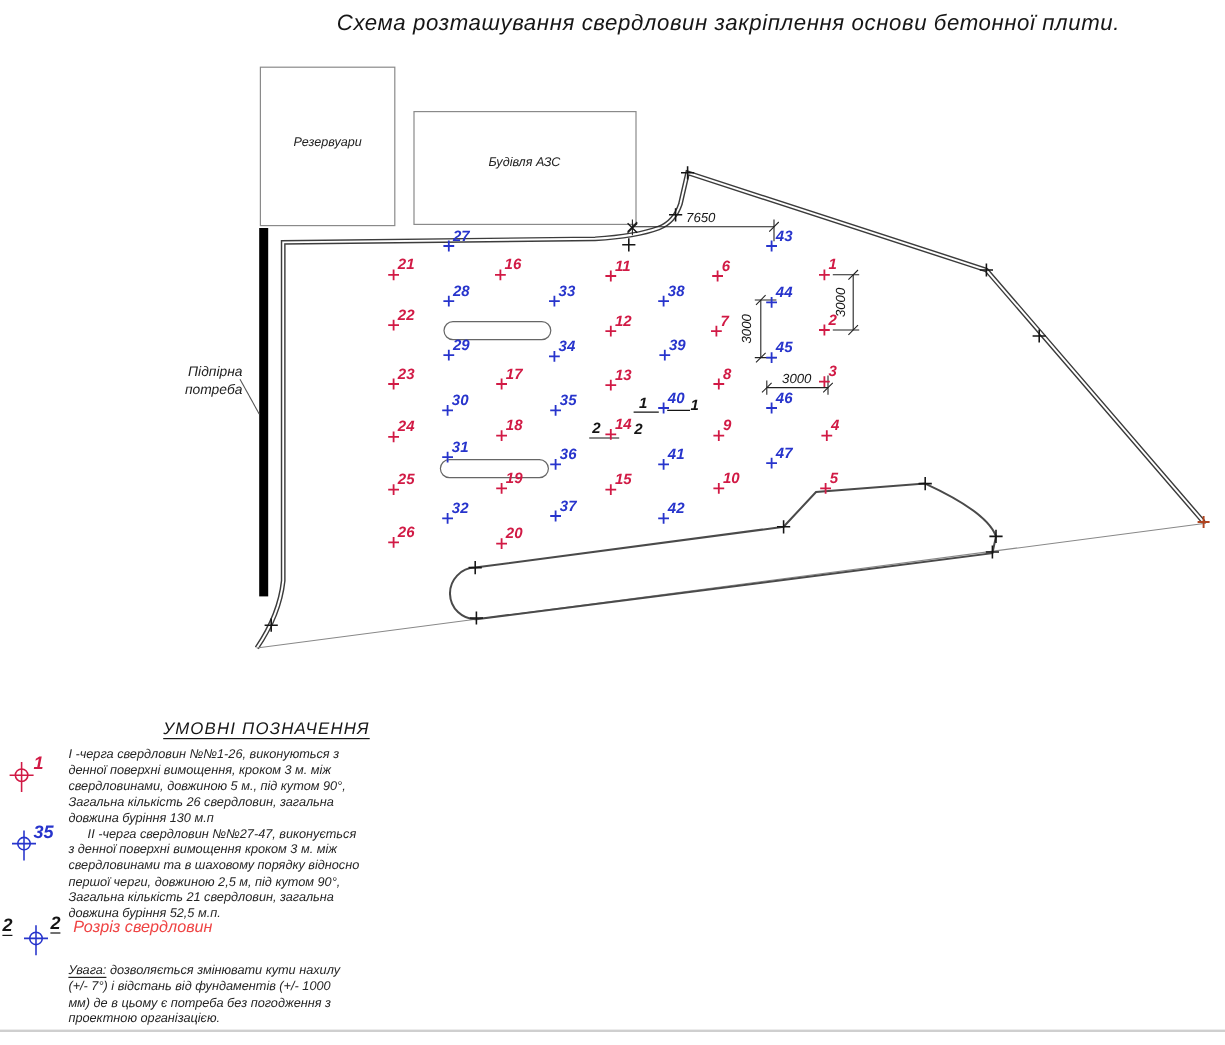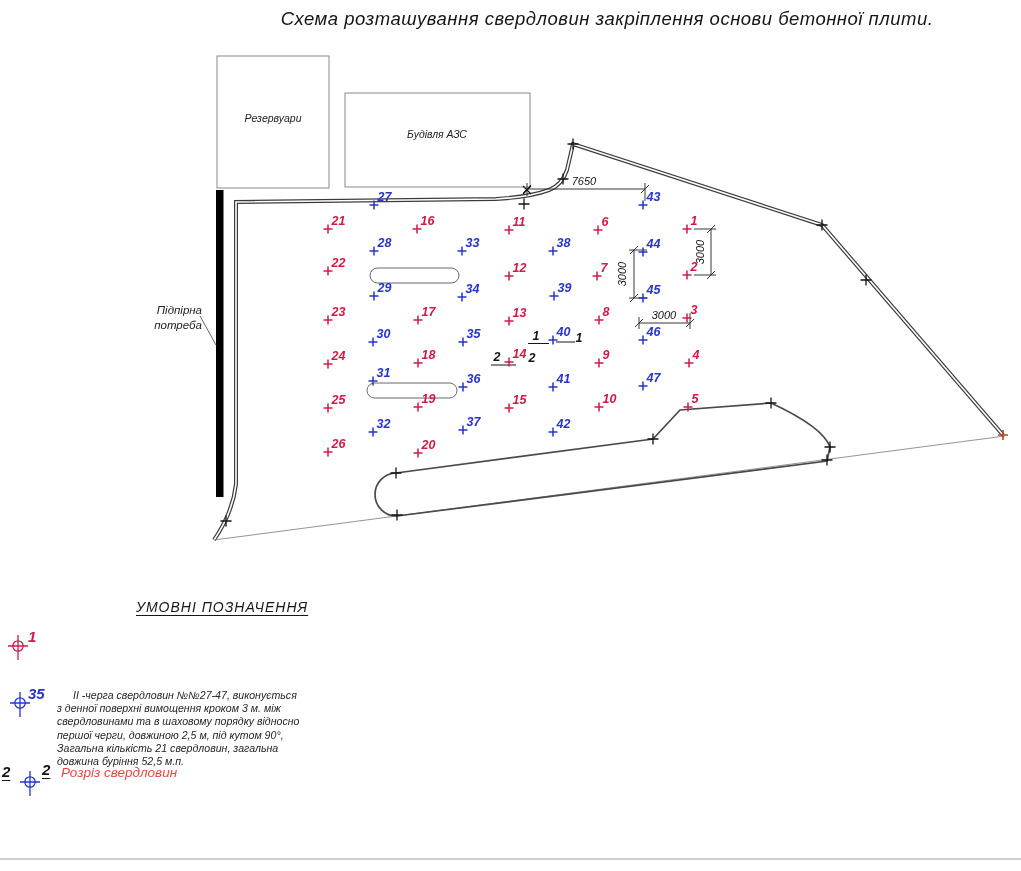--- a/index.html
+++ b/index.html
@@ -202,20 +202,25 @@
     <span>потреба</span>
   </div>
 
   <div class="abs legend-header">УМОВНІ ПОЗНАЧЕННЯ</div>
 
   <svg class="abs" style="left:5px;top:633px;" width="26" height="30" viewBox="0 0 26 30">
     <circle cx="13" cy="13" r="5.2" stroke="#d11a45" stroke-width="1.3" fill="none"></circle>
     <path d="M3,13 H23 M13,2 V27" stroke="#d11a45" stroke-width="1.3" fill="none"></path>
   </svg>
   <span class="abs sym-num red" style="left:28px;top:628px;">1</span>
+  <div id="ltext1" class="abs ltext">І -черга свердловин №№1-26, виконуються з
+денної поверхні вимощення, кроком 3 м. між
+свердловинами, довжиною 5 м., під кутом 90°,
+Загальна кількість 26 свердловин, загальна
+довжина буріння 130 м.п</div>
 
   <svg class="abs" style="left:7px;top:690px;" width="26" height="30" viewBox="0 0 26 30">
     <circle cx="13" cy="13" r="5.2" stroke="#2734cc" stroke-width="1.3" fill="none"></circle>
     <path d="M3,13 H23 M13,2 V27" stroke="#2734cc" stroke-width="1.3" fill="none"></path>
   </svg>
   <span class="abs sym-num blue" style="left:28px;top:685px;">35</span>
   <div id="ltext2" class="abs ltext">ІІ -черга свердловин №№27-47, виконується
 з денної поверхні вимощення кроком 3 м. між
 свердловинами та в шаховому порядку відносно
 першої черги, довжиною 2,5 м, під кутом 90°,
@@ -223,15 +228,21 @@
 довжина буріння 52,5 м.п.</div>
 
   <span class="abs sec2" style="left:2px;top:763px;">2</span>
   <svg class="abs" style="left:17px;top:769px;" width="26" height="30" viewBox="0 0 26 30">
     <circle cx="13" cy="13" r="5.2" stroke="#2734cc" stroke-width="1.3" fill="none"></circle>
     <path d="M3,13 H23 M13,2 V27" stroke="#2734cc" stroke-width="1.3" fill="none"></path>
   </svg>
   <span class="abs sec2" style="left:42px;top:761px;">2</span>
   <span id="sec-caption" class="abs">Розріз свердловин</span>
 
+  <div id="lnote" class="abs ltext">
+    <span class="u">Увага:</span><span> дозволяється змінювати кути нахилу
+(+/- 7°)  і відстань від фундаментів (+/- 1000
+мм) де в цьому є потреба без погодження з
+проектною організацією.</span>
+  </div>
 
   <div id="bottom-divider" class="abs"></div>
 </div>
 
 </body></html>

